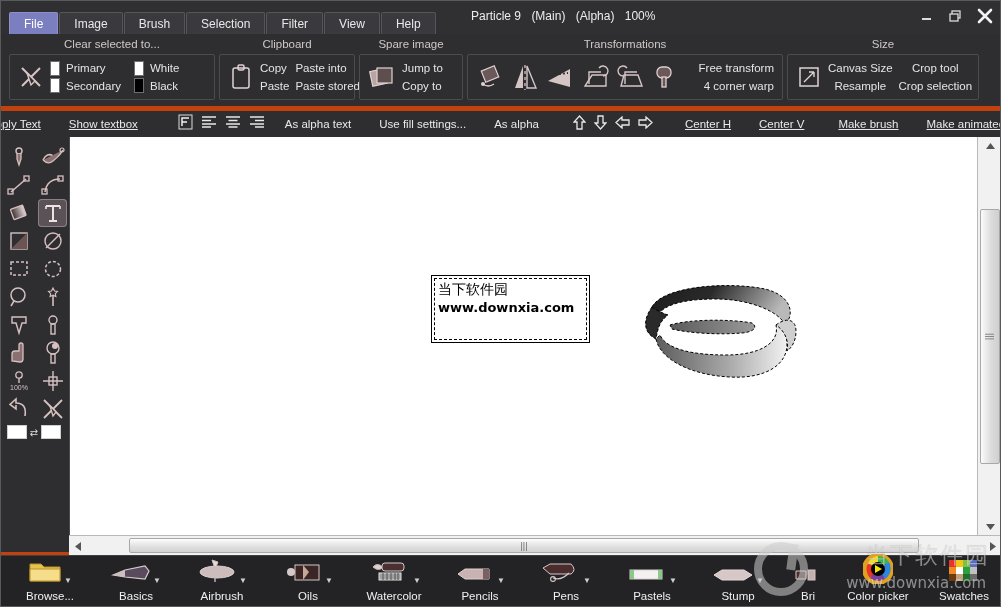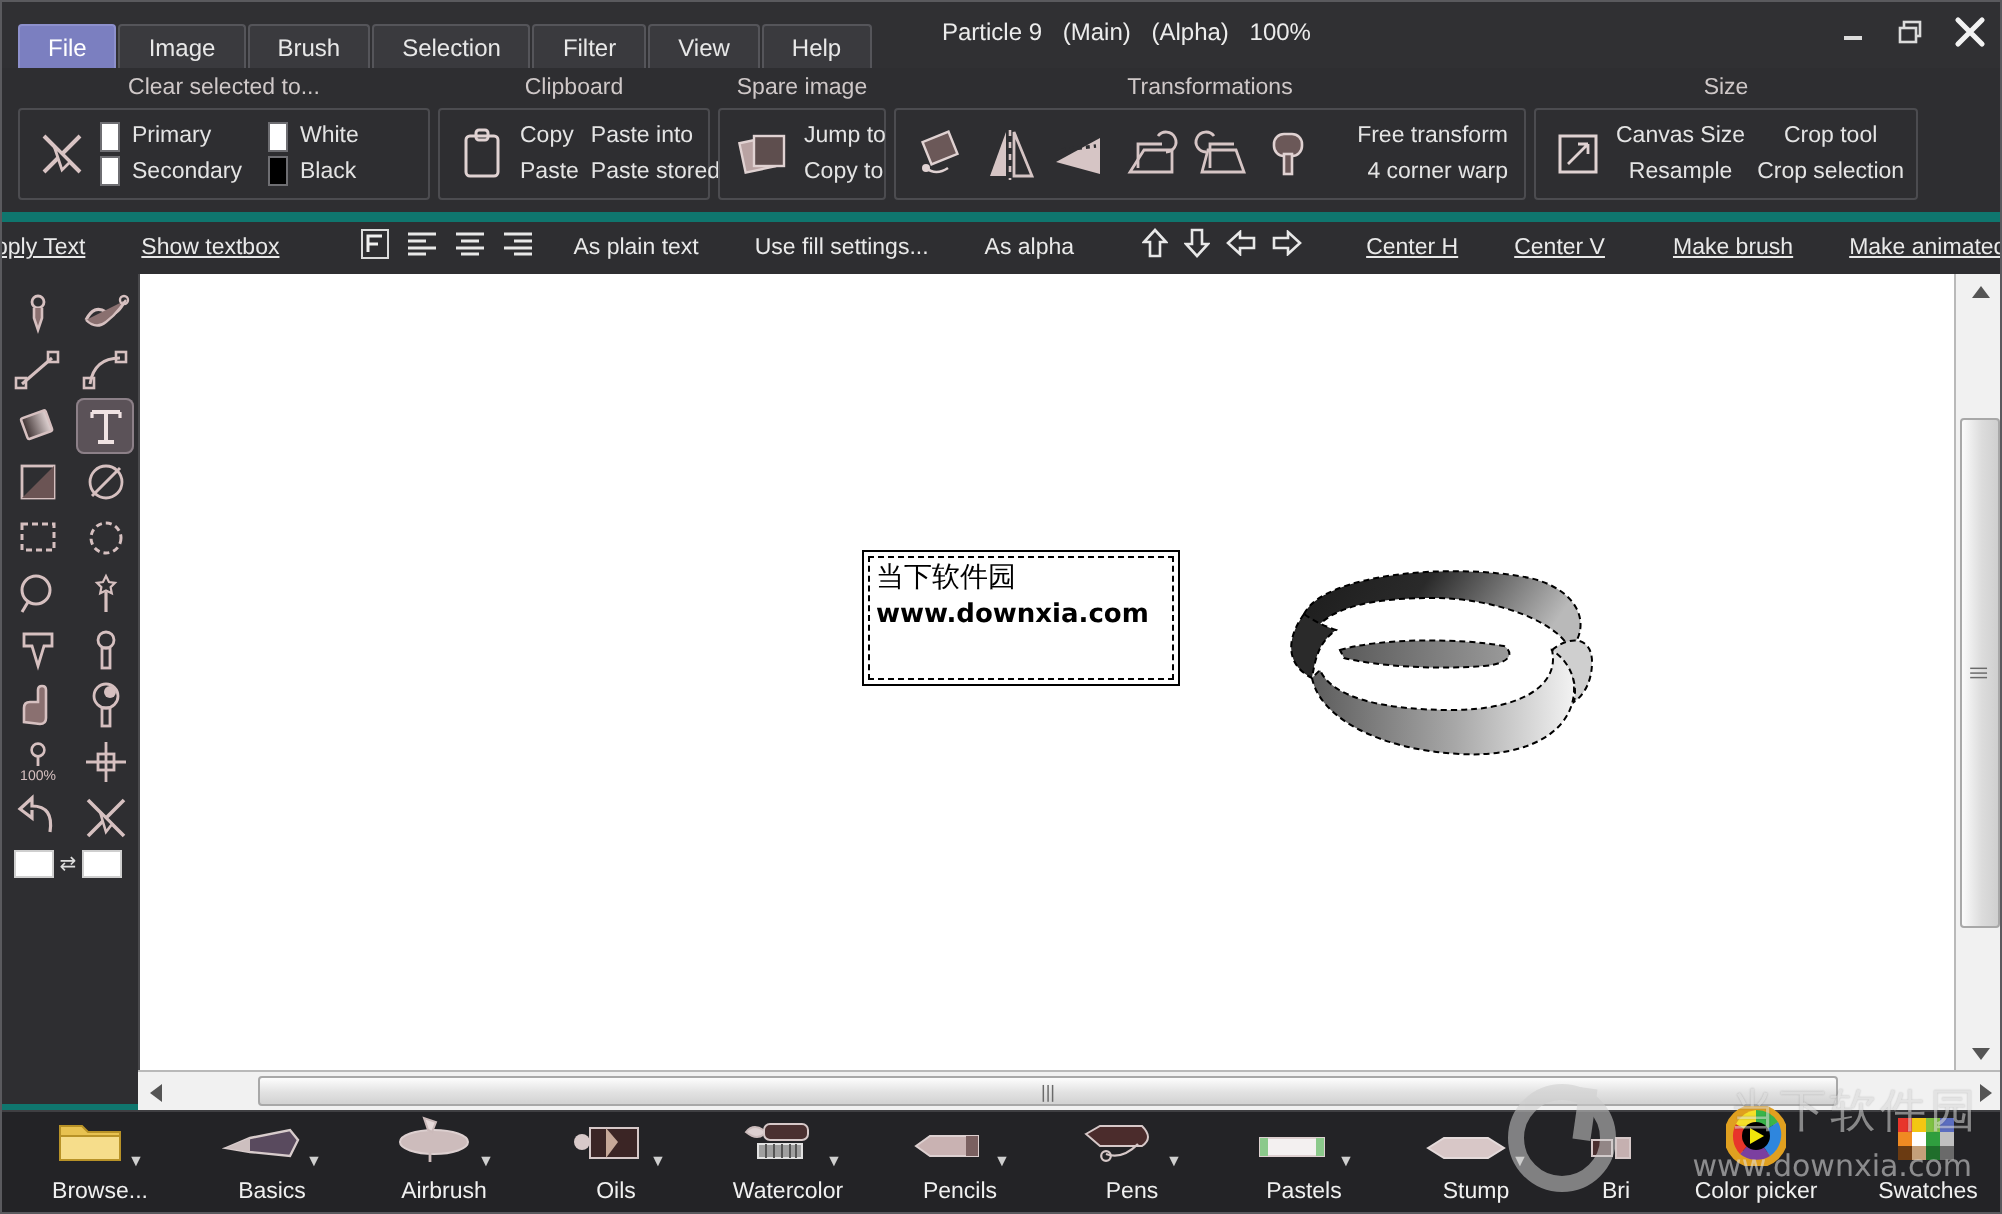--- a/index.html
+++ b/index.html
@@ -6,21 +6,21 @@
   html, body {
     margin: 0; padding: 0;
     width: 1001px; height: 607px;
     overflow: hidden;
     background: #2b2b2e;
     font-family: "Liberation Sans", sans-serif;
   }
   #app {
     position: relative;
     width: 1001px; height: 607px;
-    background: #0f766e;
+    background: #c2410c;
     border: 1px solid #5a5a5e;
     overflow: hidden;
   }
 
   
   #titlebar {
     position: absolute; top: 0; left: 0; width: 1001px; height: 33px;
     background: #303033;
     display: flex; align-items: flex-end;
   }
@@ -313,21 +313,21 @@
         </span>
         <span class="lbl-col" style="width:80px;">
           <span class="rlbl">Paste into</span>
           <span class="rlbl">Paste stored</span>
         </span>
       </div>
     </div>
 
     <div class="rgroup">
       <div class="rgroup-title">Spare image</div>
-      <div class="rgroup-body" style="width:84px;">
+      <div class="rgroup-body" style="width:104px;">
         <span class="ico">
           <svg width="28" height="28" viewBox="0 0 28 28">
             <rect x="3" y="7" width="15" height="15" fill="#b9a3a3" stroke="#e0d2d2" stroke-width="1.2" transform="rotate(-12 10 14)"></rect>
             <rect x="9" y="5" width="15" height="15" fill="#5e4e4e" stroke="#e0d2d2" stroke-width="1.2"></rect>
           </svg>
         </span>
         <span class="lbl-col" style="width:54px;">
           <span class="rlbl">Jump to</span>
           <span class="rlbl">Copy to</span>
         </span>
@@ -424,21 +424,21 @@
       <svg width="16" height="14" viewBox="0 0 16 14">
         <path d="M1 2 H15 M3.5 5.5 H12.5 M1 9 H15 M3.5 12 H12.5" stroke="#e8e8e8" stroke-width="1.6"></path>
       </svg>
     </span>
     <span class="opt-icon">
       <svg width="16" height="14" viewBox="0 0 16 14">
         <path d="M1 2 H15 M6 5.5 H15 M1 9 H15 M6 12 H15" stroke="#e8e8e8" stroke-width="1.6"></path>
       </svg>
     </span>
     <span class="opt-sep"></span>
-    <span class="opt-text">As plain text</span>
+    <span class="opt-text">As alpha text</span>
     <span class="opt-text">Use fill settings...</span>
     <span class="opt-text" style="margin-right:22px;">As alpha</span>
     <span class="opt-sep"></span>
     <span class="opt-icon">
       <svg width="13" height="15" viewBox="0 0 13 15">
           <path d="M6.5 1 L12 7 L9 7 L9 14 L4 14 L4 7 L1 7 Z" fill="none" stroke="#e8e8e8" stroke-width="1.3"></path>
         </svg>
     </span>
     <span class="opt-icon">
       <svg width="13" height="15" viewBox="0 0 13 15">

